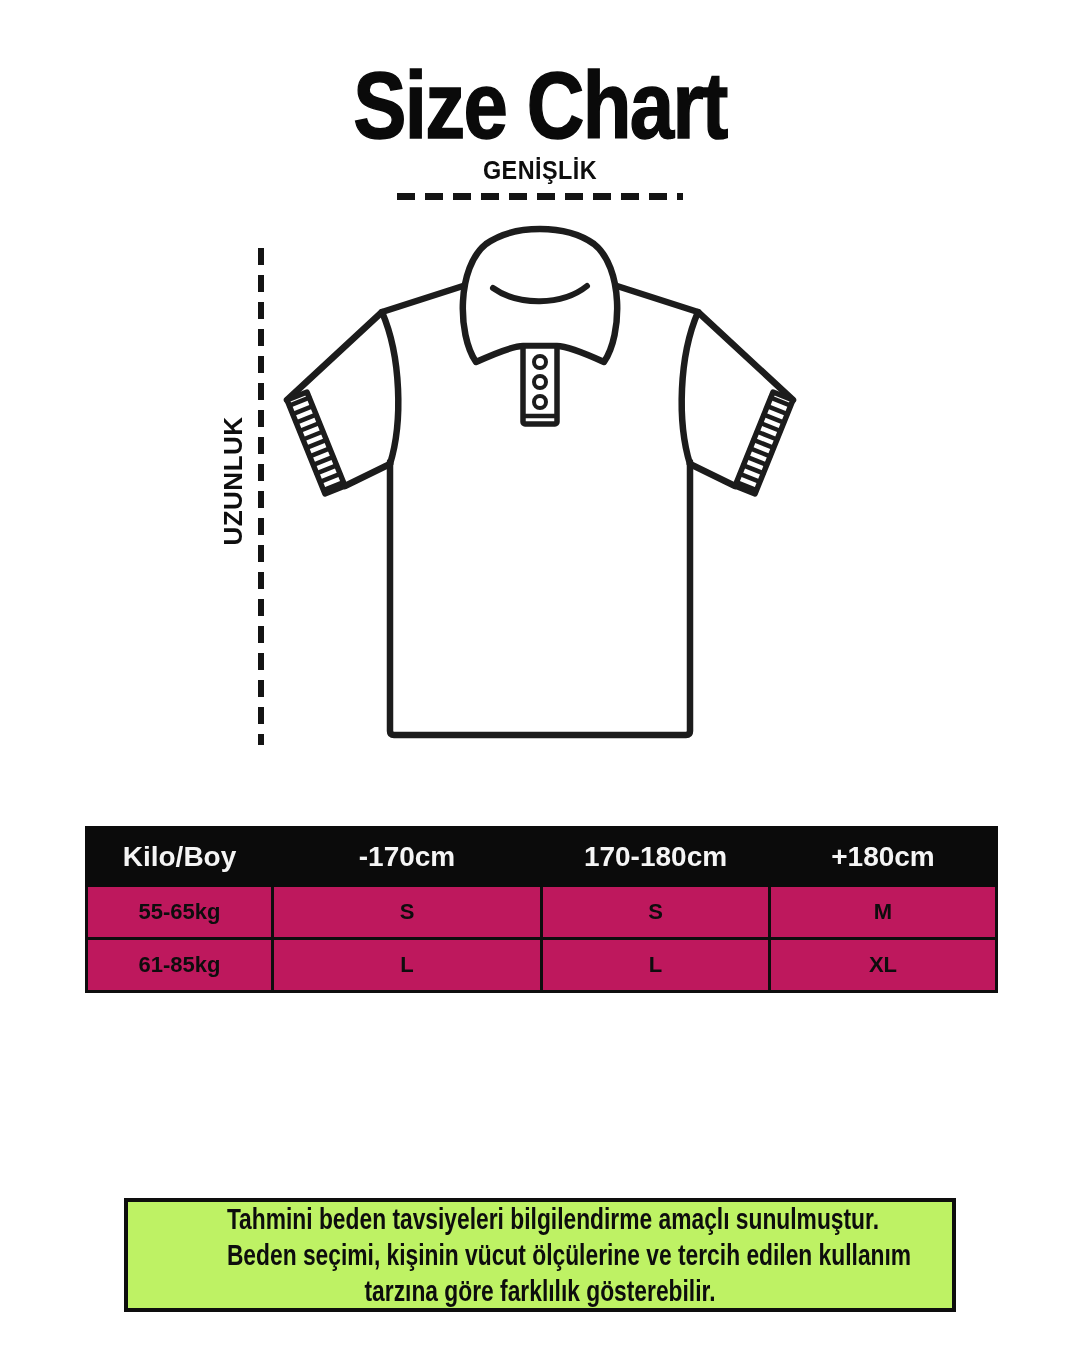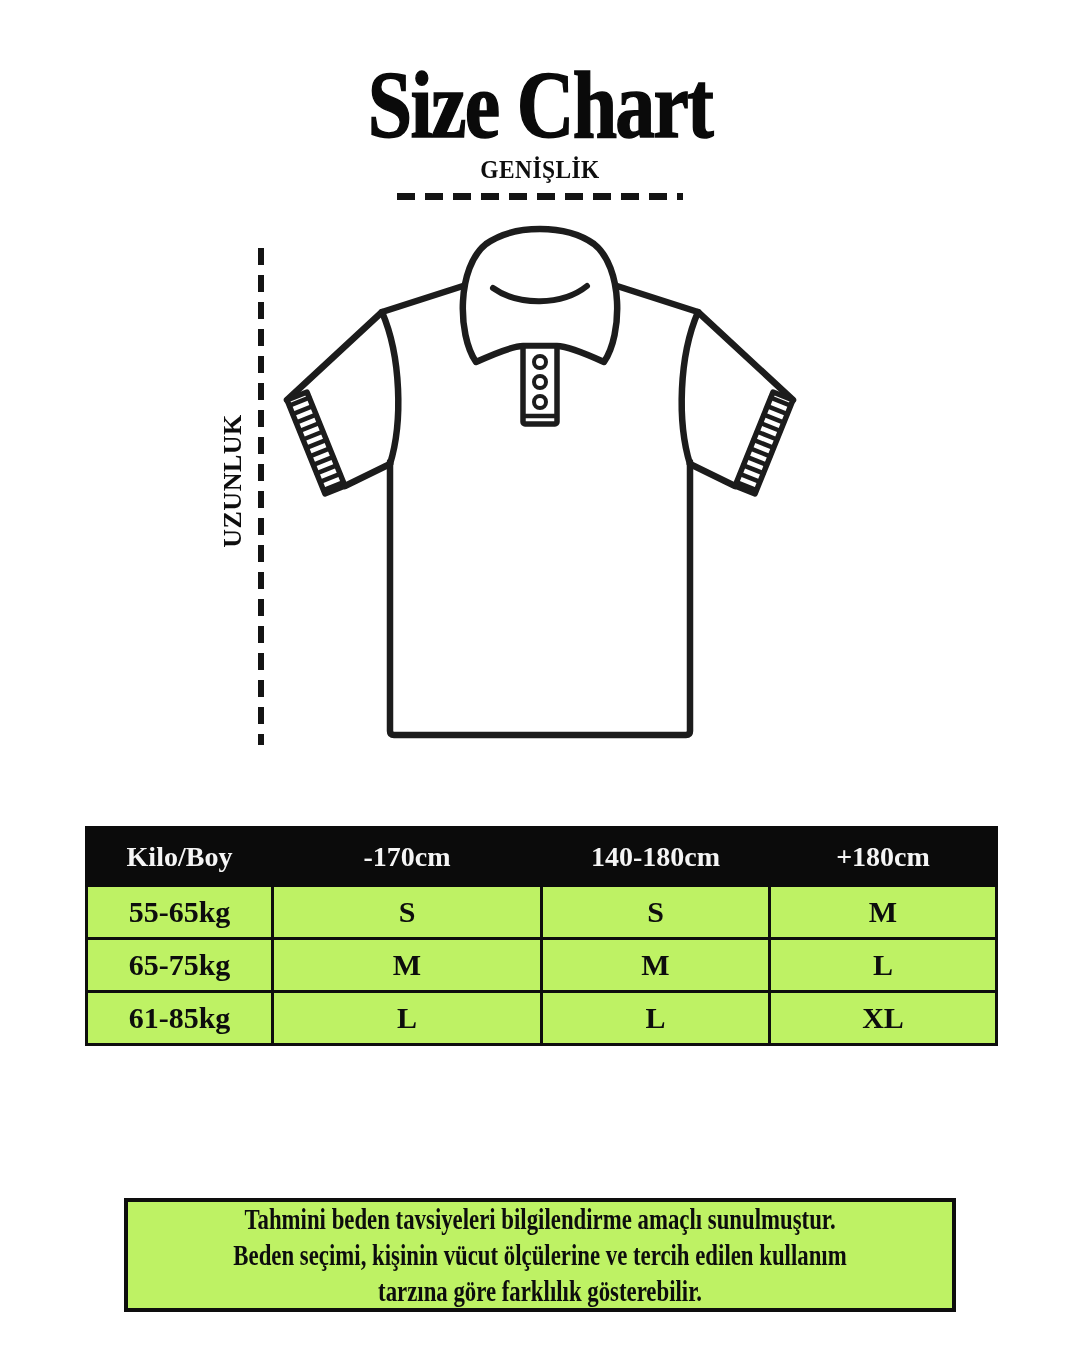--- a/index.html
+++ b/index.html
@@ -1,19 +1,19 @@
 <!DOCTYPE html>
 <html><head>
 <meta charset="utf-8">
 <style>
   html,body { margin:0; padding:0; background:#ffffff; }
   .page {
     position:relative; width:1024px; height:1350px;
     background:#ffffff; color:#111;
-    font-family:Liberation Serif, serif;
+    font-family:Liberation Sans, sans-serif;
     overflow:hidden;
     border-radius:10px;
   }
   
   .title {
     position:absolute; top:58px; left:0; width:1080px;
     text-align:center; font-size:95px; line-height:95px;
     font-weight:bold; letter-spacing:-2px; color:#0a0a0a;
     transform:scaleX(0.84); transform-origin:50% 50%;
     -webkit-text-stroke:1.5px #0a0a0a;
@@ -54,21 +54,21 @@
   }
   .size-table th, .size-table td {
     border:3px solid #0e0e0e; text-align:center; vertical-align:middle;
     font-weight:bold; padding:0;
   }
   .size-table thead th {
     background:#0b0b0b; color:#f5f5f5; font-size:28px; height:55px;
     border-color:#0b0b0b;
   }
   .size-table tbody td {
-    background:#bef264; color:#0d0d0d; font-size:30px; height:50px;
+    background:#be185d; color:#0d0d0d; font-size:22px; height:50px;
   }
   
   .note-box {
     position:absolute; left:124px; top:1198px; width:832px; height:114px;
     border:4px solid #0e0e0e; box-sizing:border-box; background:#bef264;
     display:flex; flex-direction:column; justify-content:center; align-items:center;
   }
   .note-line {
     font-size:30px; line-height:36px; font-weight:bold; color:#0d0d0d;
     transform:scaleX(0.76); transform-origin:50% 50%;
@@ -144,36 +144,30 @@
     <colgroup>
         <col style="width:186px">
         <col style="width:269px">
         <col style="width:228px">
         <col style="width:227px">
       </colgroup>
     <thead>
       <tr>
         <th>Kilo/Boy</th>
         <th>-170cm</th>
-        <th>140-180cm</th>
+        <th>170-180cm</th>
         <th>+180cm</th>
       </tr>
     </thead>
     <tbody>
       <tr>
         <td>55-65kg</td>
         <td>S</td>
         <td>S</td>
         <td>M</td>
-      </tr>
-      <tr>
-        <td>65-75kg</td>
-        <td>M</td>
-        <td>M</td>
-        <td>L</td>
       </tr>
       <tr>
         <td>61-85kg</td>
         <td>L</td>
         <td>L</td>
         <td>XL</td>
       </tr>
     </tbody>
   </table>
 

